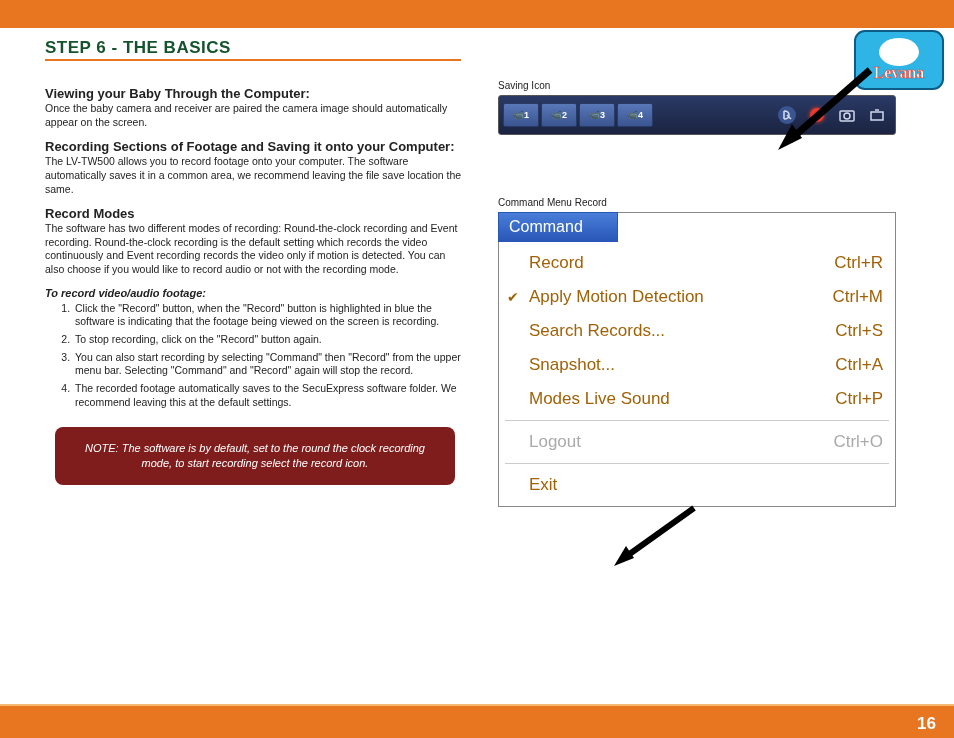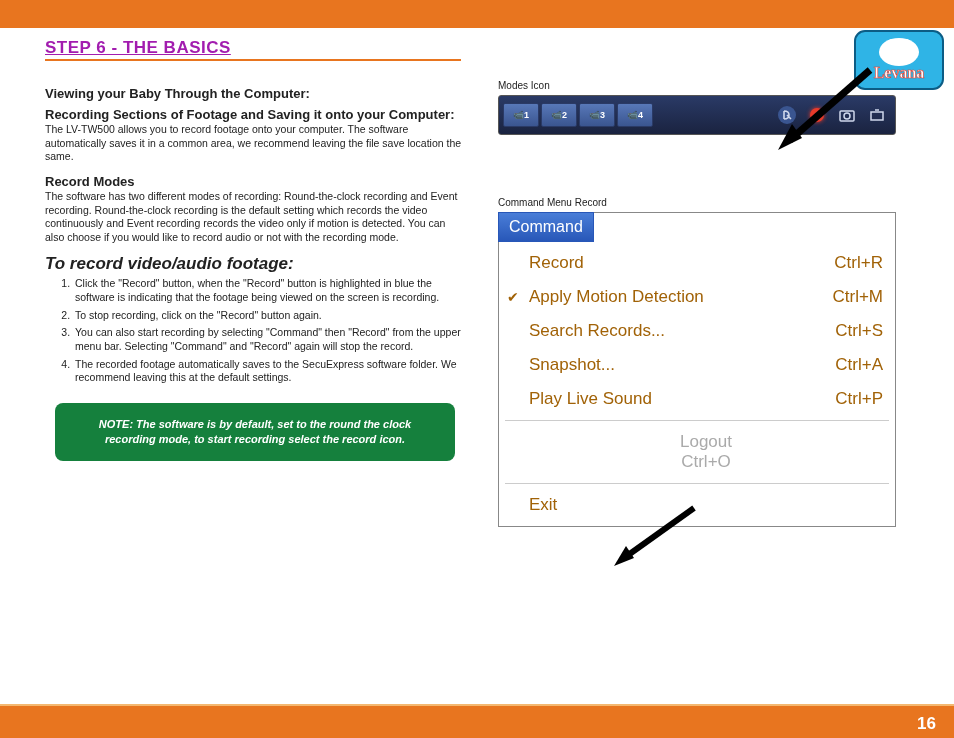--- a/index.html
+++ b/index.html
@@ -1,43 +1,43 @@
 <!DOCTYPE html>
 <html><head>
 <meta charset="utf-8">
 <style>
   * { margin: 0; padding: 0; box-sizing: border-box; }
   body { font-family: Arial, Helvetica, sans-serif; width: 954px; height: 738px; position: relative; background: #fff; font-size: 12px; color: #222; }
   .top-bar { position: absolute; top: 0; left: 0; right: 0; height: 28px; background: #e8751f; }
   .header-row { position: absolute; top: 38px; left: 45px; right: 10px; height: 58px; }
-  .step-title { color: #a21caf; font-weight: bold; font-size: 17px; letter-spacing: 0.5px; text-decoration: underline; }
+  .step-title { color: #14532d; font-weight: bold; font-size: 17px; letter-spacing: 0.5px; }
   .title-underline { height: 2px; background: #e8751f; width: 416px; margin-top: 1px; }
   .logo-box { position: absolute; top: 30px; right: 10px; width: 90px; height: 52px; }
   .content { position: absolute; top: 80px; left: 45px; width: 420px; }
   .section-h { font-weight: bold; font-size: 13px; margin-top: 6px; margin-bottom: 1px; }
   .section-p { font-size: 10.5px; line-height: 1.3; margin-bottom: 10px; }
-  .sub-italic { font-style: italic; font-weight: bold; font-size: 17px; margin-top: 8px; margin-bottom: 3px; }
+  .sub-italic { font-style: italic; font-weight: bold; font-size: 11px; margin-top: 8px; margin-bottom: 3px; }
   ol.steps { list-style: decimal; margin-left: 28px; }
   ol.steps li { font-size: 10.5px; line-height: 1.3; margin-bottom: 4px; padding-left: 2px; }
-  .note-box { background: #15803d; color: #fff; font-style: italic; font-weight: bold; font-size: 11px; border-radius: 8px; padding: 14px 30px; margin-top: 18px; margin-left: 10px; width: 400px; text-align: center; line-height: 1.35; }
+  .note-box { background: #7f1d1d; color: #fff; font-style: italic; font-weight: normal; font-size: 11px; border-radius: 8px; padding: 14px 30px; margin-top: 18px; margin-left: 10px; width: 400px; text-align: center; line-height: 1.35; }
   .right-col { position: absolute; top: 80px; left: 498px; width: 400px; }
   .caption { font-size: 10px; margin-bottom: 4px; margin-top: 54px; }
   .caption.first { margin-top: 0; }
   .toolbar { width: 398px; height: 40px; background: linear-gradient(#2a3a66, #1a2340); border: 1px solid #555; border-radius: 3px; position: relative; display: flex; align-items: center; gap: 2px; padding: 4px; }
   .cam-btn { width: 36px; height: 24px; background: linear-gradient(#5878b8, #3a5590); border-radius: 2px; color: #fff; font-size: 9px; font-weight: bold; display: flex; align-items: center; justify-content: center; border: 1px solid #2a3a66; }
   .tb-gap { flex: 1; }
   .tb-icon { width: 28px; height: 28px; border-radius: 4px; display: flex; align-items: center; justify-content: center; color: #cfd8ec; }
   .record-circle { width: 14px; height: 14px; background: #e83a2a; border-radius: 50%; box-shadow: 0 0 4px #e83a2a; }
   .arrow1 { position: absolute; top: 62px; left: 770px; width: 110px; height: 90px; pointer-events: none; }
   .menu-caption { font-size: 10px; margin-bottom: 4px; margin-top: 62px; }
   .menu-box { width: 398px; border: 1px solid #888; background: #fff; font-family: Tahoma, Arial, sans-serif; }
-  .menu-title { background: linear-gradient(#4a7ed8, #2857b8); color: #fff; padding: 5px 10px; font-size: 16px; width: 96px; border: 1px solid #2857b8; margin: -1px 0 0 -1px; }
+  .menu-title { background: linear-gradient(#4a7ed8, #2857b8); color: #fff; padding: 5px 10px; font-size: 16px; width: 120px; border: 1px solid #2857b8; margin: -1px 0 0 -1px; }
   .menu-items { padding: 4px 0; }
   .menu-row { display: flex; justify-content: space-between; align-items: center; padding: 7px 12px 7px 30px; font-size: 17px; color: #a16207; position: relative; }
-  .menu-row.disabled { color: #aaa; flex-direction: column; }
+  .menu-row.disabled { color: #aaa; }
   .menu-sep { height: 1px; background: #ccc; margin: 4px 6px; }
   .check { position: absolute; left: 8px; font-size: 14px; }
   .arrow2 { position: absolute; top: 285px; left: 105px; width: 100px; height: 80px; pointer-events: none; }
   .bottom-bar { position: absolute; bottom: 0; left: 0; right: 0; height: 32px; background: #e8751f; }
   .bottom-bar-inner { position: absolute; bottom: 28px; left: 0; right: 0; height: 6px; background: #f4b870; }
   .page-num { position: absolute; bottom: 4px; right: 18px; color: #fff; font-weight: bold; font-size: 17px; }
 </style>
 </head>
 <body>
 
@@ -53,40 +53,41 @@
     <rect x="1" y="1" width="88" height="58" rx="10" fill="#2fb4e6" stroke="#0c5c85" stroke-width="2"></rect>
     <ellipse cx="45" cy="22" rx="20" ry="14" fill="#fff"></ellipse>
     <circle cx="38" cy="14" r="5" fill="#fff"></circle>
     <circle cx="52" cy="14" r="5" fill="#fff"></circle>
     <text x="45" y="48" text-anchor="middle" font-family="cursive" font-weight="bold" font-size="16" fill="#fff" stroke="#e83a2a" stroke-width="0.6">Levana</text>
   </svg>
 </div>
 
 <div class="content">
   <div class="section-h">Viewing your Baby Through the Computer:</div>
+  <div class="section-p">Once the baby camera and receiver are paired the camera image should automatically appear on the screen.</div>
 
   <div class="section-h">Recording Sections of Footage and Saving it onto your Computer:</div>
   <div class="section-p">The LV-TW500 allows you to record footage onto your computer. The software automatically saves it in a common area, we recommend leaving the file save location the same.</div>
 
   <div class="section-h">Record Modes</div>
   <div class="section-p">The software has two different modes of recording: Round-the-clock recording and Event recording. Round-the-clock recording is the default setting which records the video continuously and Event recording records the video only if motion is detected. You can also choose if you would like to record audio or not with the recording mode.</div>
 
   <div class="sub-italic">To record video/audio footage:</div>
   <ol class="steps">
     <li>Click the "Record" button, when the "Record" button is highlighted in blue the software is indicating that the footage being viewed on the screen is recording.</li>
     <li>To stop recording, click on the "Record" button again.</li>
     <li>You can also start recording by selecting "Command"  then "Record" from the upper menu bar. Selecting "Command" and "Record" again will stop the record.</li>
     <li>The recorded footage automatically saves to the SecuExpress software folder. We recommend leaving this at the default settings.</li>
   </ol>
 
   <div class="note-box">NOTE: The software is by default, set to the round the clock recording mode, to start recording select the record icon.</div>
 </div>
 
 <div class="right-col" style="position:absolute;">
-  <div class="caption first">Modes Icon</div>
+  <div class="caption first">Saving Icon</div>
 
   <div class="toolbar">
     <div class="cam-btn">📹 <span>1</span></div>
     <div class="cam-btn">📹 <span>2</span></div>
     <div class="cam-btn">📹 <span>3</span></div>
     <div class="cam-btn">📹 <span>4</span></div>
     <div class="tb-gap"></div>
     <div class="tb-icon">
       <svg width="20" height="20" viewBox="0 0 20 20">
           <circle cx="10" cy="10" r="9" fill="#3a5590"></circle>
@@ -126,21 +127,21 @@
       </div>
       <div class="menu-row">
         <span>Search Records...</span>
         <span>Ctrl+S</span>
       </div>
       <div class="menu-row">
         <span>Snapshot...</span>
         <span>Ctrl+A</span>
       </div>
       <div class="menu-row">
-        <span>Play Live Sound</span>
+        <span>Modes Live Sound</span>
         <span>Ctrl+P</span>
       </div>
       <div class="menu-sep"></div>
       <div class="menu-row disabled">
         <span>Logout</span>
         <span>Ctrl+O</span>
       </div>
       <div class="menu-sep"></div>
       <div class="menu-row">
         <span>Exit</span>

